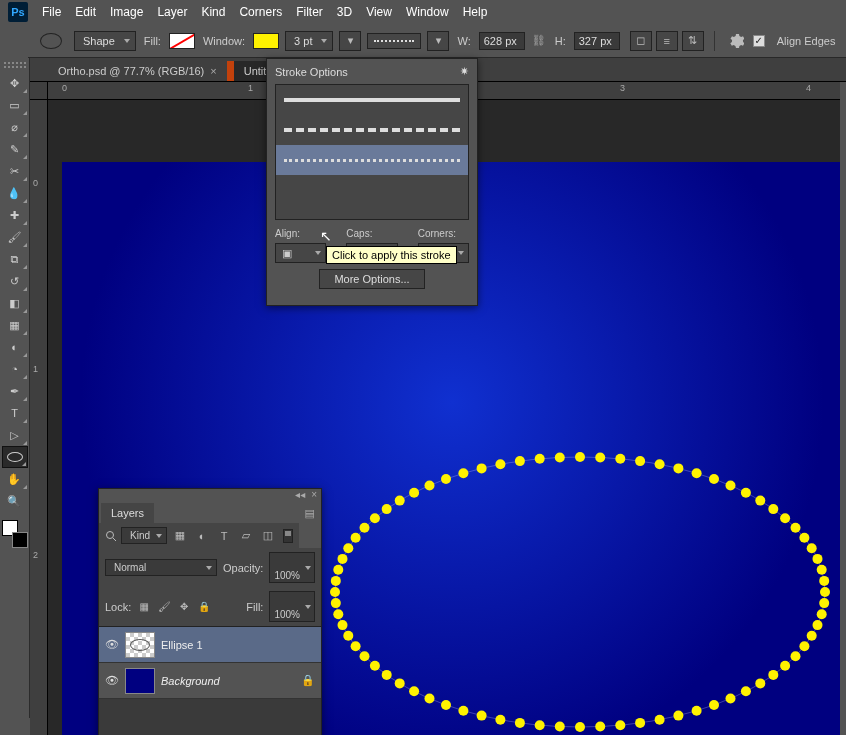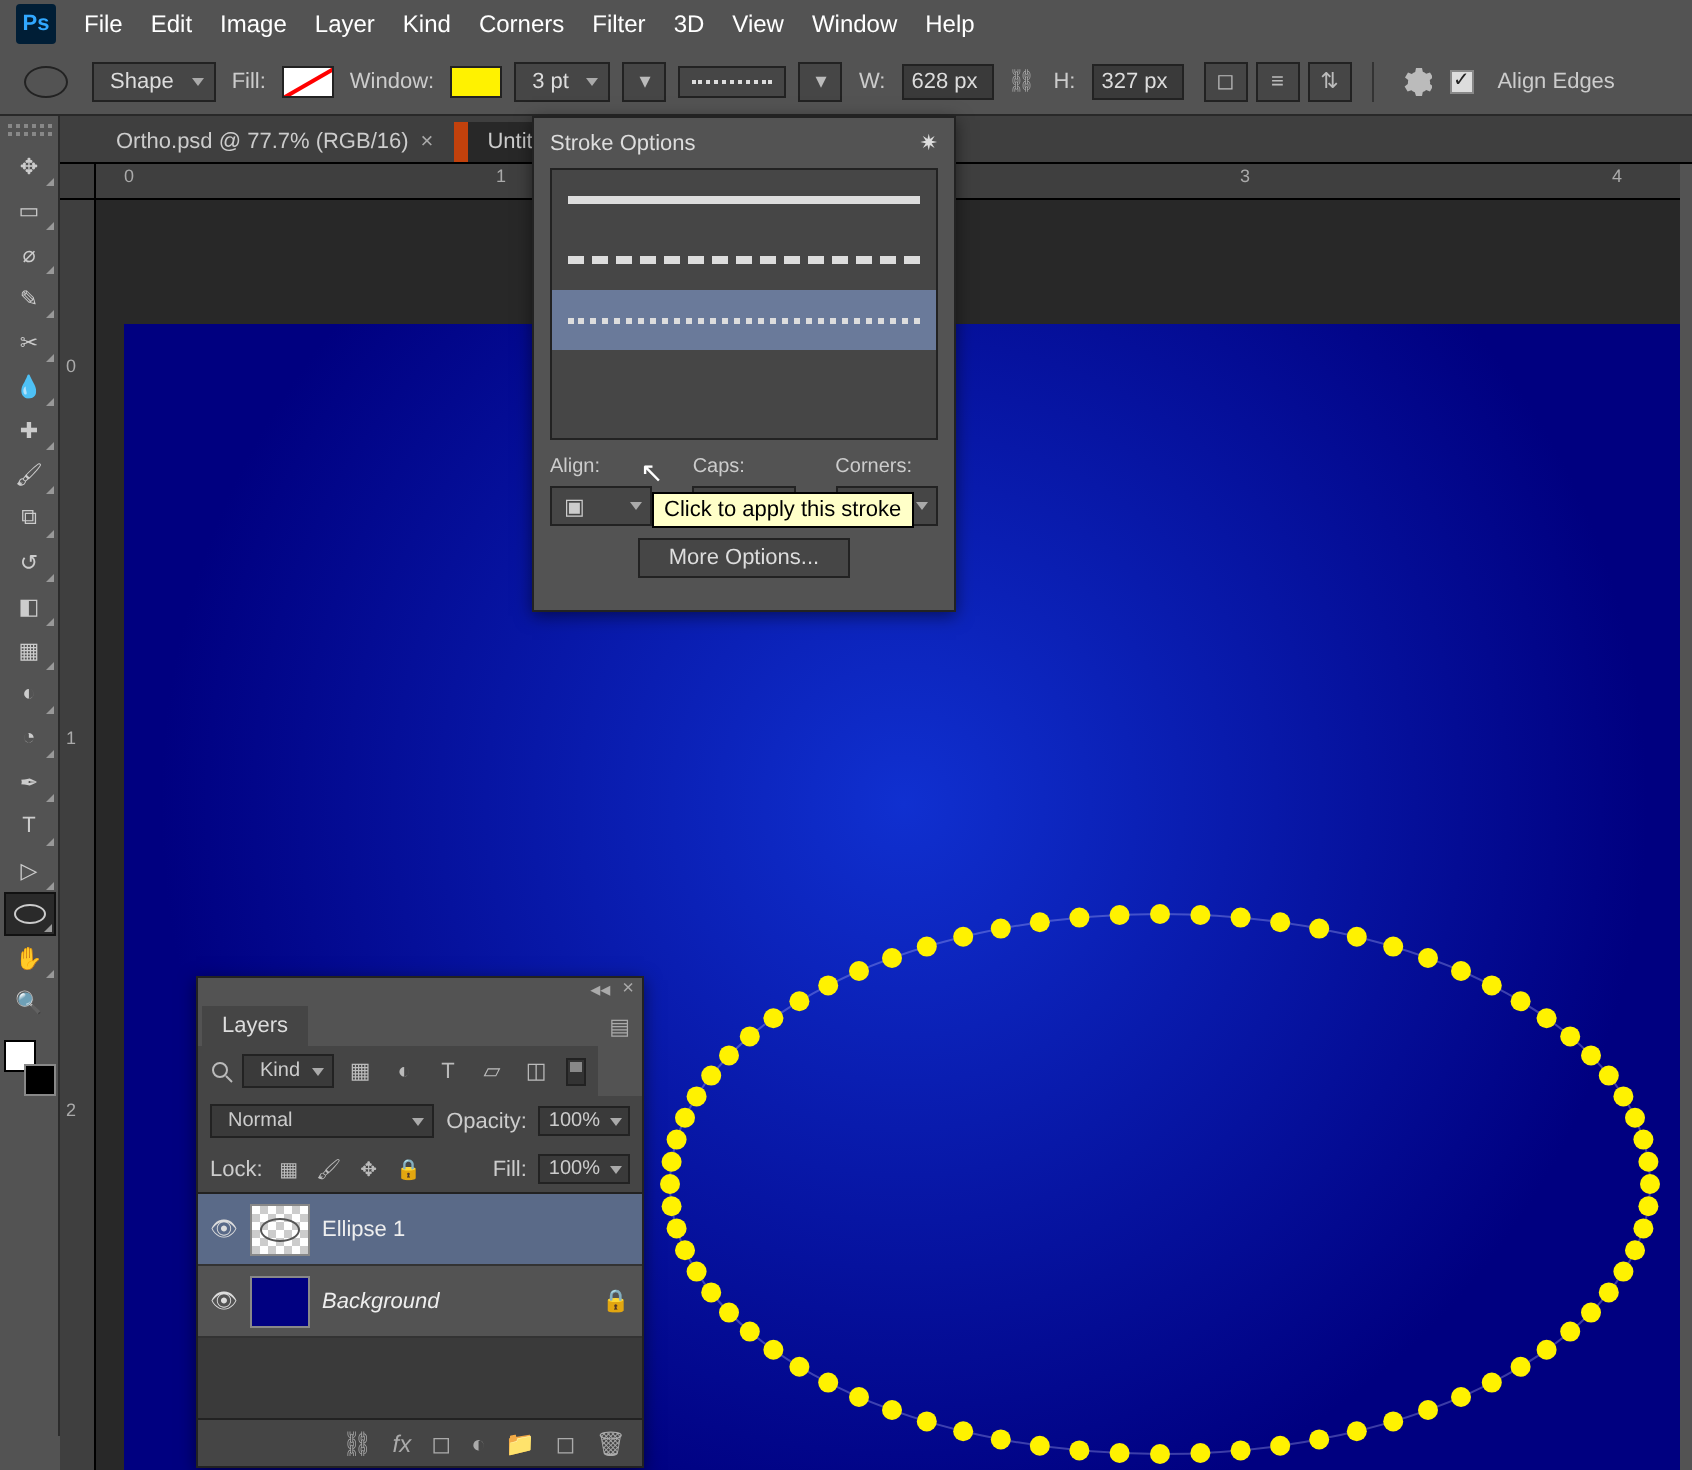--- a/index.html
+++ b/index.html
@@ -4,21 +4,21 @@
 <style>
 * { margin: 0; padding: 0; box-sizing: border-box; font-family: "Segoe UI", Tahoma, sans-serif; }
 body { background: #535353; color: #ccc; font-size: 11px; overflow: hidden; width: 846px; height: 735px; position: relative; }
 
 
 .menubar { background: #535353; height: 24px; display: flex; align-items: center; padding: 0 8px; gap: 14px; }
 .ps-logo { width: 20px; height: 20px; background: #001e36; color: #31a8ff; font-weight: bold; font-size: 11px; display: flex; align-items: center; justify-content: center; border-radius: 2px; }
 .menu-item { color: #ffffff; cursor: default; font-size: 12px; }
 
 
-.optionsbar { background: #535353; height: 34px; display: flex; align-items: center; padding: 0 6px; gap: 6px; border-bottom: 1px solid #282828; }
+.optionsbar { background: #535353; height: 34px; display: flex; align-items: center; padding: 0 6px; gap: 6px; border-bottom: 1px solid #282828; margin-left: 28px; }
 .tool-preset { width: 22px; height: 16px; border: 1px solid #222; border-radius: 50%; display: inline-block; margin: 0 6px; }
 .dropdown { background: #464646; border: 1px solid #222; padding: 2px 20px 2px 8px; position: relative; color: #ddd; display: inline-flex; align-items: center; height: 20px; }
 .dropdown::after { content: ""; position: absolute; right: 5px; top: 50%; transform: translateY(-50%); border-left: 3px solid transparent; border-right: 3px solid transparent; border-top: 4px solid #aaa; }
 .swatch { width: 26px; height: 16px; border: 1px solid #222; display: inline-block; }
 .swatch-none { background: white; position: relative; overflow: hidden; }
 .swatch-none::after { content: ""; position: absolute; width: 140%; height: 2px; background: red; top: 50%; left: -20%; transform: rotate(-30deg); }
 .swatch-yellow { background: #fff200; }
 .win { background: #3a3a3a; border: 1px solid #222; padding: 2px 4px; color: #ddd; height: 18px; display: inline-flex; align-items: center; min-width: 46px; }
 .label { color: #ccc; margin: 0 2px; }
 .icon-btn { width: 22px; height: 20px; border: 1px solid transparent; display: inline-flex; align-items: center; justify-content: center; color: #bbb; }
@@ -99,21 +99,21 @@
 .thumb.checker { background: repeating-conic-gradient(#ccc 0 25%, #fff 0 50%) 0 0 / 8px 8px; }
 .thumb .ellipse-mini { width: 20px; height: 12px; border: 1px solid #555; border-radius: 50%; }
 .thumb.bg { background: #000080; }
 .layer-name { color: #eee; font-size: 11px; }
 .layer-name.italic { font-style: italic; }
 .layer-lock { margin-left: auto; color: #bbb; }
 .layers-footer { height: 24px; background: #454545; border-top: 1px solid #222; display: flex; align-items: center; justify-content: flex-end; gap: 10px; padding: 0 8px; color: #aaa; }
 .layers-footer span { font-size: 12px; }
 
 .sep { width: 1px; height: 20px; background: #333; margin: 0 4px; }
-.mini-num { background: #3a3a3a; border: 1px solid #222; padding: 1px 14px 1px 4px; font-size: 10px; position: relative; }
+.mini-num { background: #3a3a3a; border: 1px solid #222; padding: 17px 14px 1px 4px; font-size: 10px; position: relative; }
 .mini-num::after { content: ""; position: absolute; right: 3px; top: 50%; transform: translateY(-50%); border-left: 3px solid transparent; border-right: 3px solid transparent; border-top: 4px solid #aaa; }
 </style>
 </head>
 <body>
 
 <div class="menubar">
   <div class="ps-logo">Ps</div>
   <span class="menu-item">File</span>
   <span class="menu-item">Edit</span>
   <span class="menu-item">Image</span>

